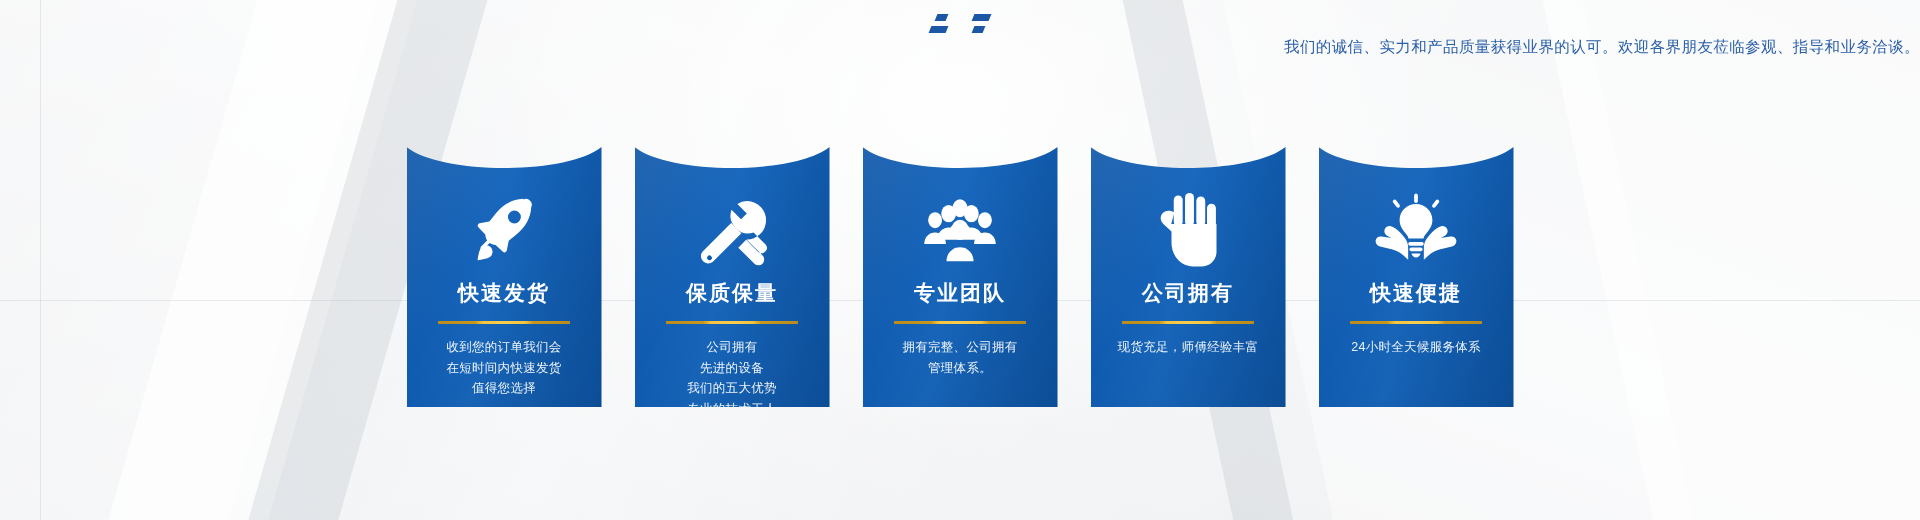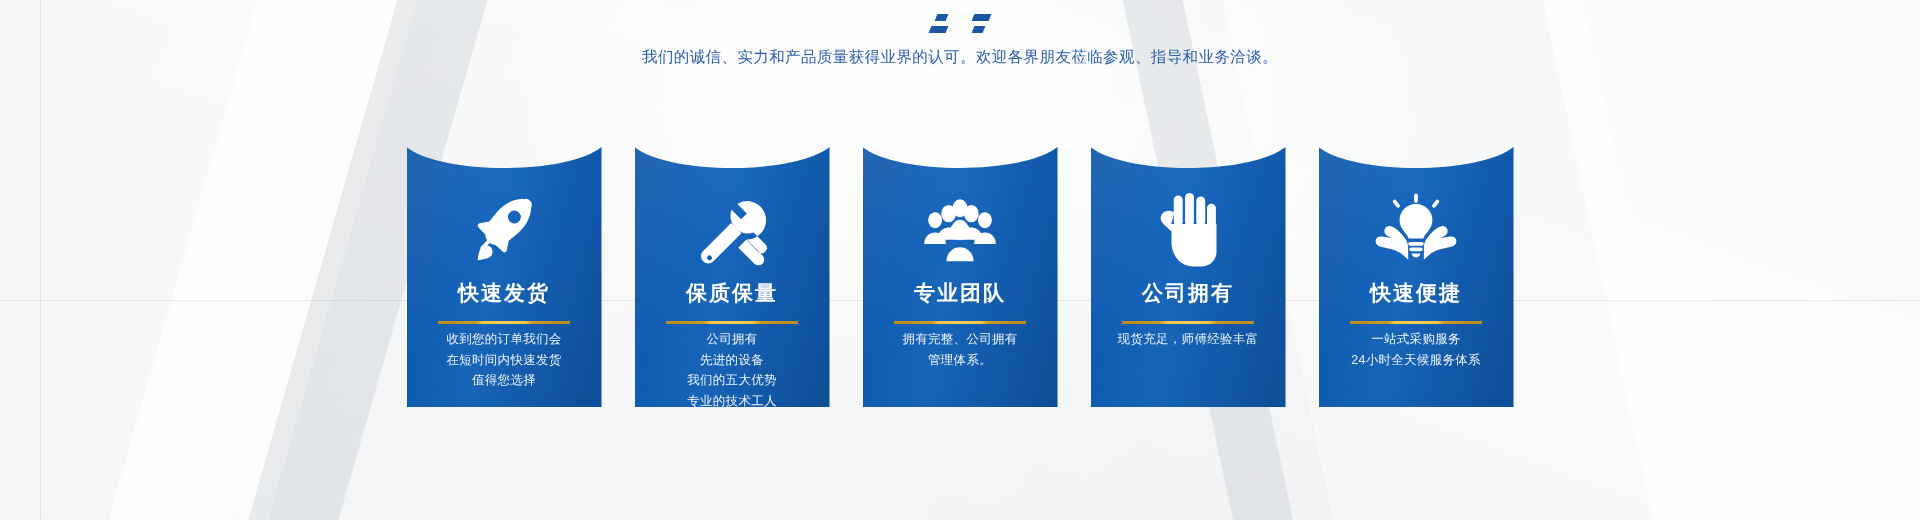--- a/index.html
+++ b/index.html
@@ -36,21 +36,21 @@
   .title-row{display:flex;align-items:center;justify-content:center;gap:26px;}
   .deco{display:inline-flex;flex-direction:column;gap:5px;}
   .deco i{display:block;width:17px;height:7px;background:#1b57a5;transform:skewX(-22deg);}
   .deco i.small{width:11px;margin-left:6px;}
   .deco.right i.small{margin-left:0;margin-right:6px;align-self:flex-end;}
   .page-title{
     font-size:43px;line-height:1.08;font-weight:bold;color:#1b4f9c;
     letter-spacing:2px;white-space:nowrap;
   }
   .page-subtitle{
-    margin-top:14px;font-size:15.5px;color:#2a5ea8;letter-spacing:.4px;white-space:nowrap;
+    margin-top:4px;font-size:15.5px;color:#2a5ea8;letter-spacing:.4px;white-space:nowrap;text-align:right;
   }
 
   
   .cards{
     position:absolute;left:0;top:147px;width:1920px;
     display:flex;justify-content:center;gap:33px;
   }
   .card{
     position:relative;width:195px;height:260px;
     color:#fff;text-align:center;
@@ -72,21 +72,21 @@
   .card-icon svg{display:block;}
   .card-title{
     position:relative;z-index:2;margin-top:2px;
     font-size:21px;font-weight:bold;letter-spacing:2px;color:#ffffff;
   }
   .divider{
     position:relative;z-index:2;width:132px;height:3px;margin:14px auto 0;
     background:linear-gradient(90deg,#b98b1b 0%,#c8971e 28%,#f5c43c 34%,#f7cd52 50%,#f5c43c 66%,#c8971e 72%,#b98b1b 100%);
   }
   .card-body{
-    position:relative;z-index:2;margin-top:5px;
+    position:relative;z-index:2;margin-top:13px;
     font-size:12.5px;line-height:1.65;color:#eef4fb;letter-spacing:.3px;
   }
   .card-body div{white-space:nowrap;}
 </style>
 </head>
 <body>
 
 <div id="stage">
 
   <div class="bg-glow"></div>
@@ -210,19 +210,18 @@
           <rect x="29.4" y="46.1" width="11.2" height="3.1" rx="1.5"></rect>
           <path d="M31.2 51.2h7.6c-.5 2.2-2 3.4-3.8 3.4s-3.3-1.2-3.8-3.4z"></path>
 
           <path d="M24.6 36.9c-2.6-3.7-6-6.8-9.8-8.6-2.6-1.2-5.3-.4-6.4 1.9-1 2.2-.1 4.7 2.2 6l3.2 1.8-8.2-1.3c-2.5-.4-4.6 1-5 3.3-.4 2.4 1.2 4.6 3.7 5.2l10.7 2.5c3.4.8 6.3 2.5 9.1 5l4.2 3.8V45.9c0-3.3-1.3-6.2-3.7-9z"></path>
           <path d="M45.4 36.9c2.6-3.7 6-6.8 9.8-8.6 2.6-1.2 5.3-.4 6.4 1.9 1 2.2.1 4.7-2.2 6l-3.2 1.8 8.2-1.3c2.5-.4 4.6 1 5 3.3.4 2.4-1.2 4.6-3.7 5.2l-10.7 2.5c-3.4.8-6.3 2.5-9.1 5l-4.2 3.8V45.9c0-3.3 1.3-6.2 3.7-9z"></path>
         </svg>
       </div>
       <div class="card-title">快速便捷</div>
       <div class="divider"></div>
       <div class="card-body">
-        <div>一站式采购服务</div>
         <div>24小时全天候服务体系</div>
       </div>
     </div>
 
   </div>
 </div>
 
 </body></html>

